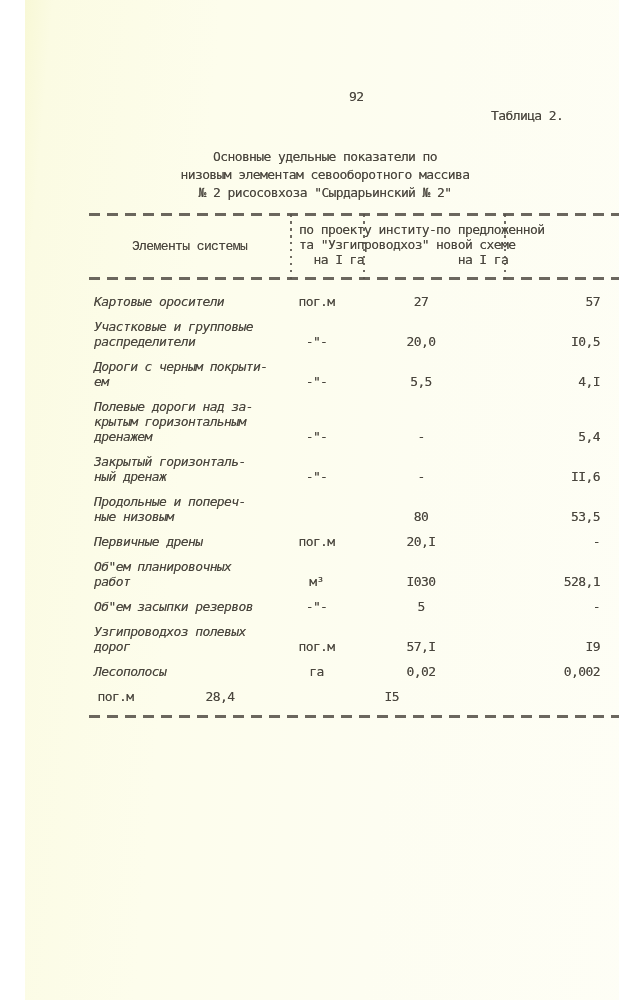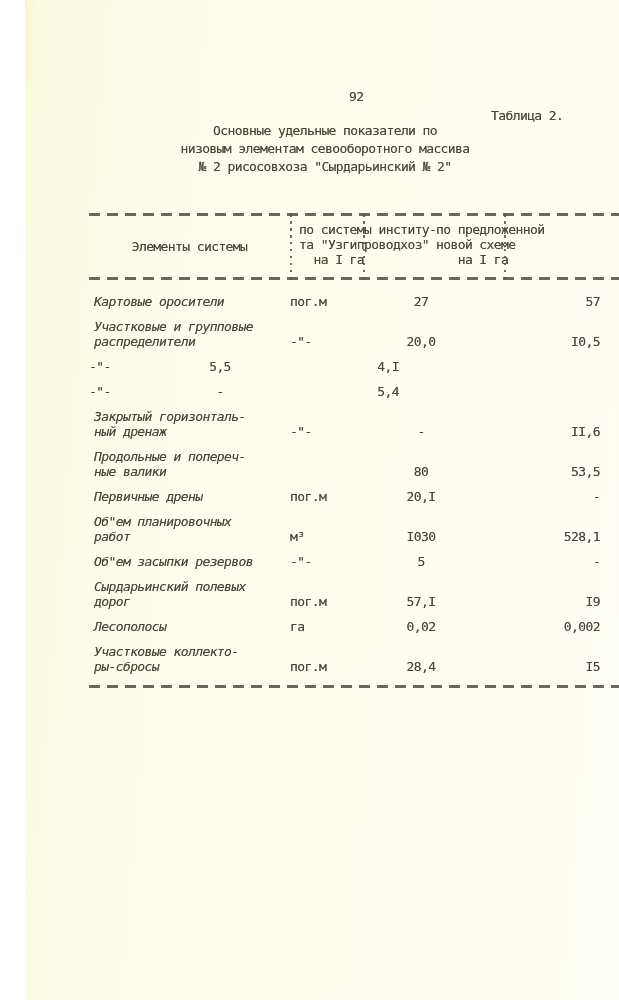--- a/index.html
+++ b/index.html
@@ -14,48 +14,48 @@
     font-size:13px;
     line-height:15px;
     letter-spacing:-0.6px;
     text-shadow:0 0 0.5px rgba(73,69,61,.55);
     margin-left:25px;
   }
 
   .page-number{position:absolute;left:324px;top:89px;}
   .table-caption{position:absolute;left:466px;top:108px;}
   .doc-title{
-    position:absolute;left:60px;top:122px;width:480px;
+    position:absolute;left:60px;top:148px;width:480px;
     text-align:center;white-space:pre-line;line-height:18px;
   }
 
   .doc-table{position:absolute;left:64px;top:213px;width:538px;}
   .hline{
     height:3px;
     background:repeating-linear-gradient(90deg,#57524a 0 11px,transparent 11px 18px);
     opacity:.88;
   }
   *{box-sizing:border-box;}
 
   .thead{display:flex;position:relative;height:61px;}
-  .h1{width:201px;display:flex;align-items:center;justify-content:center;}
+  .h1{width:201px;display:flex;align-items:center;justify-content:center;font-family:Liberation Mono, monospace;}
   .h2{width:73px;padding:12px 0 0 16px;white-space:pre;}
   .h3{width:141px;padding:6px 0 0 9px;white-space:pre;}
   .h4{width:122px;padding:6px 0 0 5px;white-space:pre;}
   .vsep{
     position:absolute;top:-2px;bottom:-3px;width:2px;
     background:repeating-linear-gradient(180deg,#57524a 0 2.5px,transparent 2.5px 7px);
     opacity:.85;
   }
   .vs1{left:201px;} .vs2{left:274px;} .vs3{left:415px;}
 
   .tbody{padding:4px 0 11px 0;}
   .row{display:flex;align-items:flex-end;padding-top:10px;}
   .c1{width:201px;padding-left:5px;white-space:pre;font-style:italic;}
-  .c2{width:73px;padding-right:20px;text-align:left;white-space:pre;}
+  .c2{width:73px;padding-right:20px;text-align:center;white-space:pre;}
   .c3{width:141px;padding-right:25px;text-align:center;white-space:pre;}
   .c4{width:122px;padding-right:26px;text-align:right;white-space:pre;}
 </style>
 </head>
 <body>
 
 <div class="page">
 
   <div class="page-number">92</div>
 
@@ -63,21 +63,21 @@
 
   <div class="doc-title">Основные удельные показатели по
 низовым элементам севооборотного массива
 № 2 рисосовхоза "Сырдарьинский № 2"</div>
 
   <div class="doc-table">
     <div class="hline"></div>
 
     <div class="thead">
       <div class="h1">Элементы системы</div>
-      <div class="h3">по системы институ-
+      <div class="h3">по проекту институ-
 та "Узгипроводхоз"
   на I га</div>
       <div class="h4">по предложенной
 новой схеме
    на I га</div>
       <div class="vsep vs1"></div>
       <div class="vsep vs2"></div>
       <div class="vsep vs3"></div>
     </div>
 
@@ -93,42 +93,47 @@
 
   <div class="row">
     <div class="c1">Участковые и групповые
 распределители</div>
     <div class="c2">-"-</div>
     <div class="c3">20,0</div>
     <div class="c4">I0,5</div>
   </div>
 
   <div class="row">
+    <div class="c1">Дороги с черным покрыти-
+ем</div>
     <div class="c2">-"-</div>
     <div class="c3">5,5</div>
     <div class="c4">4,I</div>
   </div>
 
   <div class="row">
+    <div class="c1">Полевые дороги над за-
+крытым горизонтальным
+дренажем</div>
     <div class="c2">-"-</div>
     <div class="c3">-</div>
     <div class="c4">5,4</div>
   </div>
 
   <div class="row">
     <div class="c1">Закрытый горизонталь-
 ный дренаж</div>
     <div class="c2">-"-</div>
     <div class="c3">-</div>
     <div class="c4">II,6</div>
   </div>
 
   <div class="row">
     <div class="c1">Продольные и попереч-
-ные валики</div>
+ные низовым</div>
     <div class="c2"></div>
     <div class="c3">80</div>
     <div class="c4">53,5</div>
   </div>
 
   <div class="row">
     <div class="c1">Первичные дрены</div>
     <div class="c2">пог.м</div>
     <div class="c3">20,I</div>
     <div class="c4">-</div>
@@ -143,37 +148,35 @@
   </div>
 
   <div class="row">
     <div class="c1">Об"ем засыпки резервов</div>
     <div class="c2">-"-</div>
     <div class="c3">5</div>
     <div class="c4">-</div>
   </div>
 
   <div class="row">
-    <div class="c1">Сырдарьинский полевых
+    <div class="c1">Узгипроводхоз полевых
 дорог</div>
     <div class="c2">пог.м</div>
     <div class="c3">57,I</div>
     <div class="c4">I9</div>
   </div>
 
   <div class="row">
     <div class="c1">Лесополосы</div>
     <div class="c2">га</div>
     <div class="c3">0,02</div>
     <div class="c4">0,002</div>
   </div>
 
   <div class="row">
-    <div class="c1">Участковые коллекто-
-ры-сбросы</div>
     <div class="c2">пог.м</div>
     <div class="c3">28,4</div>
     <div class="c4">I5</div>
   </div>
 </div>
 
     <div class="hline"></div>
   </div>
 
 </div>

